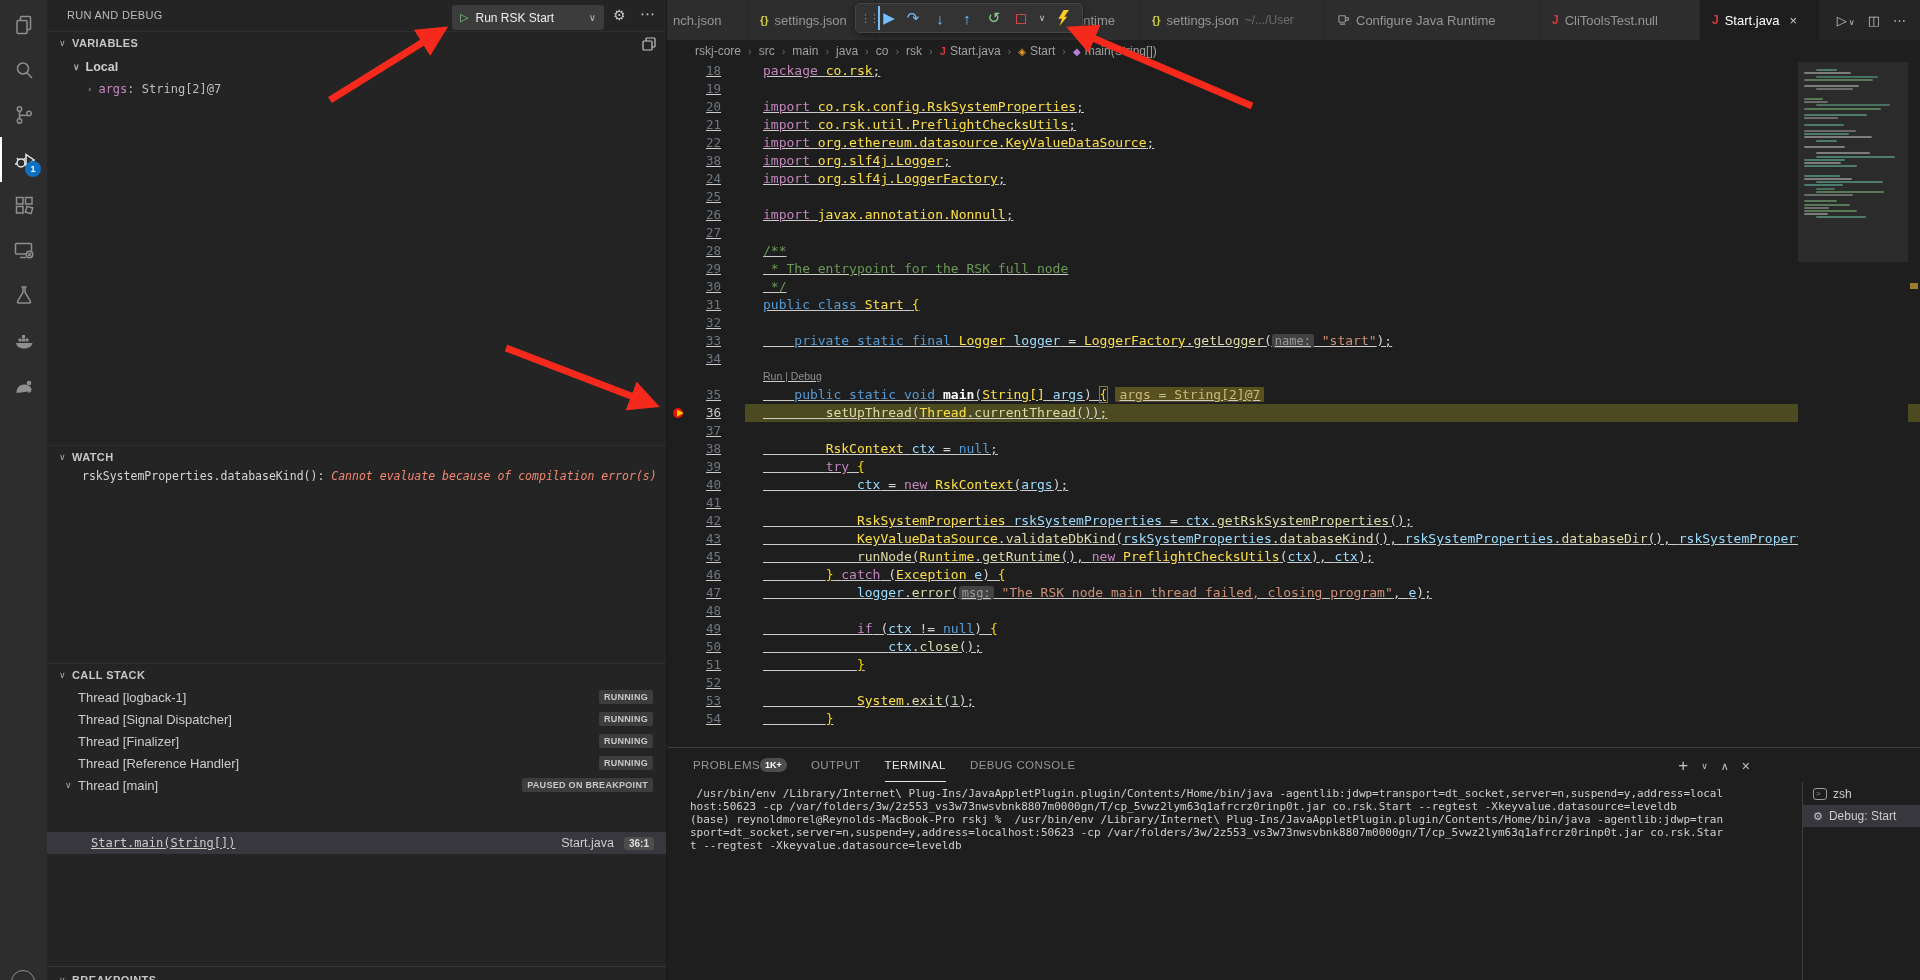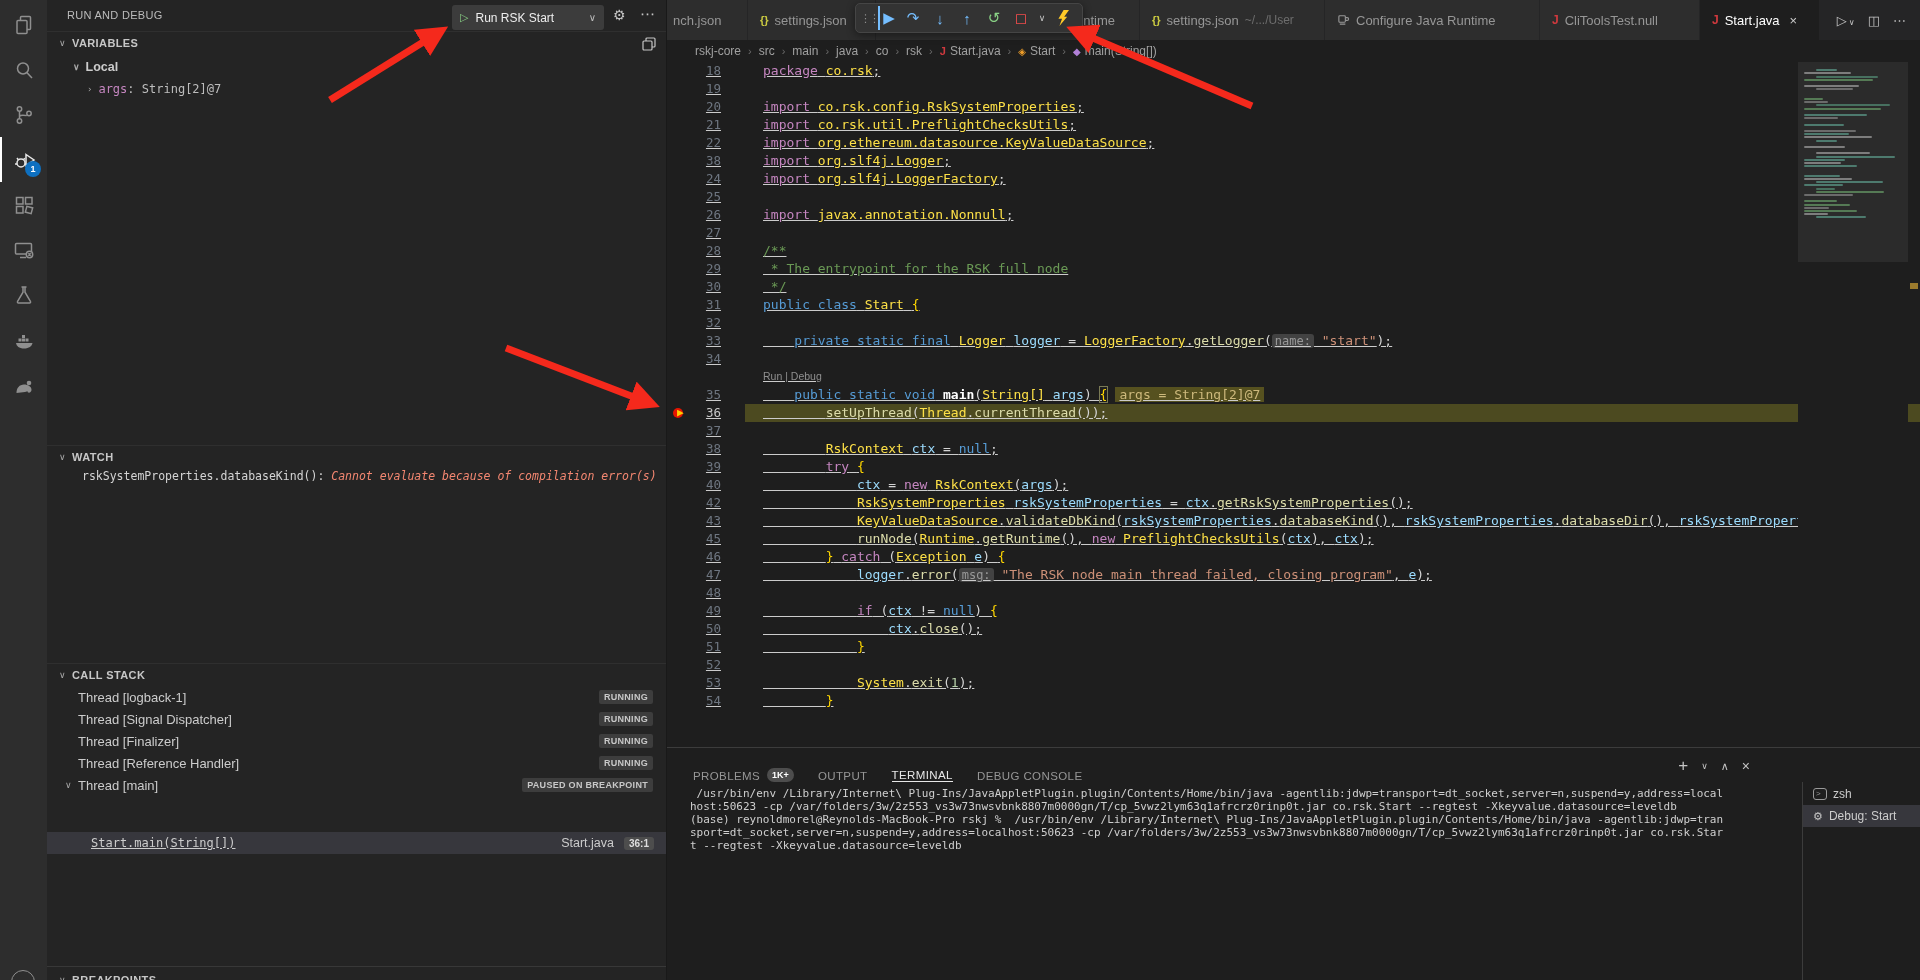--- a/index.html
+++ b/index.html
@@ -94,21 +94,21 @@
     border-radius:5px;box-shadow:0 2px 8px rgba(0,0,0,.45);display:flex;align-items:center;padding:0 7px;gap:3px;z-index:60;}
   .dbg-ic{width:24px;height:24px;display:flex;align-items:center;justify-content:center;font-size:15px;}
   .dbg-ic.grip{width:12px;font-size:11px;letter-spacing:-2px;color:#8f8f8f;}
   .dbg-ic.small{width:12px;font-size:9px;}
   .bolt{width:12px;height:16px;background:#ffca28;clip-path:polygon(55% 0,100% 0,60% 42%,85% 42%,20% 100%,42% 55%,12% 55%);}
 
   
   .panel{position:absolute;left:667px;top:747px;width:1253px;height:233px;background:#1e1e1e;border-top:1px solid #3c3c3c;}
   .panel-tabs{position:absolute;left:26px;top:0;height:34px;display:flex;align-items:center;gap:24px;
     font-size:11.5px;letter-spacing:.4px;color:#969696;}
-  .ptab{display:flex;align-items:flex-end;gap:7px;height:34px;}
+  .ptab{display:flex;align-items:center;height:34px;}
   .ptab.active{color:#e7e7e7;border-bottom:1px solid #e7e7e7;}
   .pbadge{background:#4d4d4d;color:#ffffff;font-size:9px;border-radius:9px;padding:2px 5px;font-weight:bold;letter-spacing:0;}
   .panel-actions{position:absolute;right:170px;top:8px;display:flex;gap:13px;color:#c5c5c5;font-size:14px;align-items:center;}
   .term-out{position:absolute;left:23px;top:39px;width:1100px;height:185px;overflow:hidden;
     font-family:"DejaVu Sans Mono",monospace;font-size:11px;line-height:13px;color:#cfcfcf;white-space:pre;}
   .term-side{position:absolute;left:1135px;top:34px;width:118px;bottom:0;border-left:1px solid #3c3c3c;padding-top:1px;}
   .term-row{height:22px;display:flex;align-items:center;padding-left:10px;font-size:12px;color:#cccccc;gap:6px;}
   .term-row.active{background:#37373d;}
   .term-ico{width:14px;height:12px;border:1px solid #9a9a9a;border-radius:3px;font-size:8px;line-height:10px;
     text-align:left;padding-left:2px;color:#9a9a9a;}
@@ -491,20 +491,27 @@
           <span class="lnum">39</span>
         </div>
         <div class="ltext"><span class="tk-pn">        </span><span class="tk-kw">try</span><span class="tk-pn"> </span><span class="tk-br">{</span></div>
       </div>
       <div class="code-row">
         <div class="gutter">
           <span class="bp-slot"></span>
           <span class="lnum">40</span>
         </div>
         <div class="ltext"><span class="tk-pn">            </span><span class="tk-vr">ctx</span><span class="tk-pn"> = </span><span class="tk-kw">new</span><span class="tk-pn"> </span><span class="tk-typ">RskContext</span><span class="tk-pn">(</span><span class="tk-vr">args</span><span class="tk-pn">);</span></div>
+      </div>
+      <div class="code-row">
+        <div class="gutter">
+          <span class="bp-slot"></span>
+          <span class="lnum">41</span>
+        </div>
+        <div class="ltext"></div>
       </div>
       <div class="code-row">
         <div class="gutter">
           <span class="bp-slot"></span>
           <span class="lnum">42</span>
         </div>
         <div class="ltext"><span class="tk-pn">            </span><span class="tk-typ">RskSystemProperties</span><span class="tk-pn"> </span><span class="tk-vr">rskSystemProperties</span><span class="tk-pn"> = </span><span class="tk-vr">ctx</span><span class="tk-pn">.</span><span class="tk-fn">getRskSystemProperties</span><span class="tk-pn">();</span></div>
       </div>
       <div class="code-row">
         <div class="gutter">

